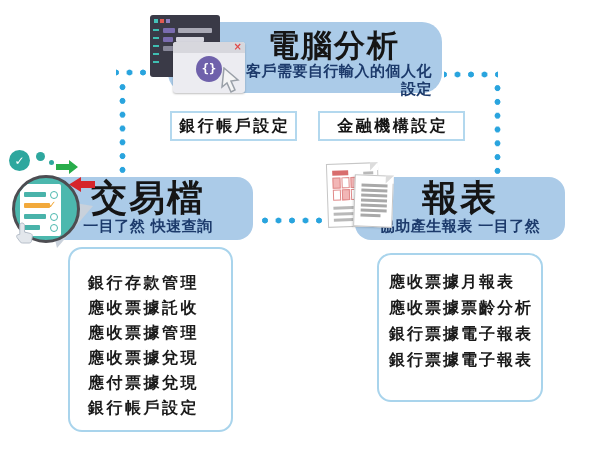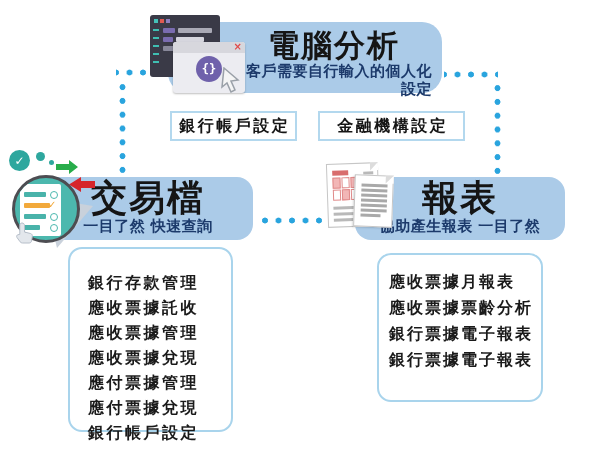--- a/index.html
+++ b/index.html
@@ -211,21 +211,20 @@
       <i class="doc-line" style="left:6px;top:38px;width:20px;"></i>
     </div>
   </div>
 
   <div class="listbox list-left">
     <ul>
         <li class="list-item">銀行存款管理</li>
         <li class="list-item">應收票據託收</li>
         <li class="list-item">應收票據管理</li>
         <li class="list-item">應收票據兌現</li>
-        <li class="list-item">應付票據管理</li>
         <li class="list-item">應付票據兌現</li>
         <li class="list-item">銀行帳戶設定</li>
       </ul>
   </div>
 
   <div class="listbox list-right">
     <ul>
         <li class="list-item">應收票據月報表</li>
         <li class="list-item">應收票據票齡分析</li>
         <li class="list-item">銀行票據電子報表</li>

